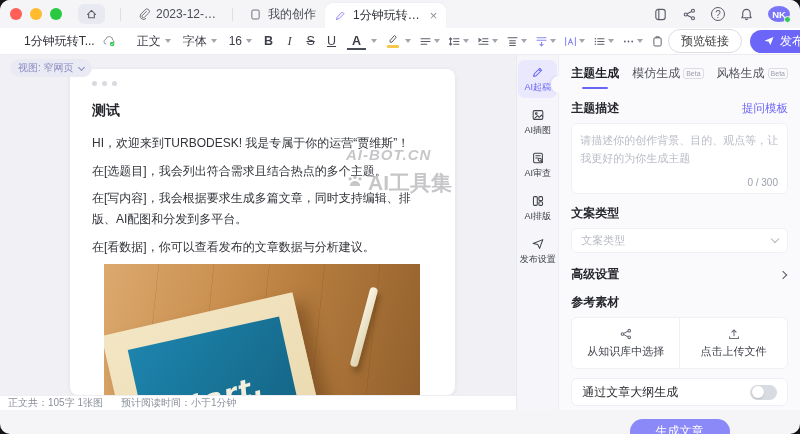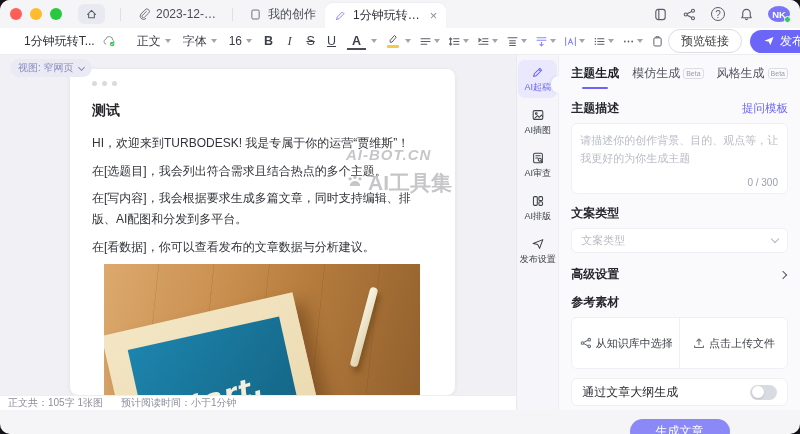--- a/index.html
+++ b/index.html
@@ -90,21 +90,21 @@
   .tarea textarea::placeholder{color:#b9bcc6;line-height:1.6}
   .counter{position:absolute;right:9px;bottom:5px;font-size:10px;color:#9ba0ac}
 
   .sec-label{margin:11px 0 6px;font-weight:bold;color:#26272d}
   .select{height:25px;background:#fff;border-radius:6px;border:1px solid #f0f0f4;display:flex;align-items:center;justify-content:space-between;padding:0 9px;color:#b9bcc6;font-size:11px}
   .chev-down{width:6px;height:6px;border-right:1.3px solid #b3b6c0;border-bottom:1.3px solid #b3b6c0;transform:rotate(45deg);margin-top:-3px}
   .adv-row{display:flex;justify-content:space-between;align-items:center;margin:13px 0 0;color:#26272d;font-weight:bold}
   .chev-right{width:6px;height:6px;border-right:1.4px solid #565963;border-top:1.4px solid #565963;transform:rotate(45deg);margin-right:2px}
 
   .upload-card{background:#fff;border-radius:6px;border:1px solid #f0f0f4;display:flex;height:52px}
-  .upload-cell{flex:1;display:flex;flex-direction:row;align-items:center;justify-content:center;gap:3px;font-size:11px;color:#3c3f47}
+  .upload-cell{flex:1;display:flex;flex-direction:column;align-items:center;justify-content:center;gap:3px;font-size:11px;color:#3c3f47}
   .upload-cell .uicon{color:#6a6e78}
   .upload-cell + .upload-cell{border-left:1px solid #f0f0f4}
 
   .toggle-card{margin-top:9px;background:#fff;border-radius:6px;border:1px solid #f0f0f4;height:28px;display:flex;align-items:center;justify-content:space-between;padding:0 10px;color:#2b2c32}
   .toggle{width:27px;height:15px;border-radius:8px;background:#d9dbe3;position:relative}
   .toggle .knob{position:absolute;left:1.5px;top:1.5px;width:12px;height:12px;border-radius:50%;background:#fff;box-shadow:0 1px 2px rgba(0,0,0,.15)}
 
   .gen-btn{margin:13px auto 0;width:100px;height:25px;border-radius:13px;background:#8b88f8;color:#fff;display:flex;align-items:center;justify-content:center;font-size:12px;border:none}
   svg{display:block}
 </style>

